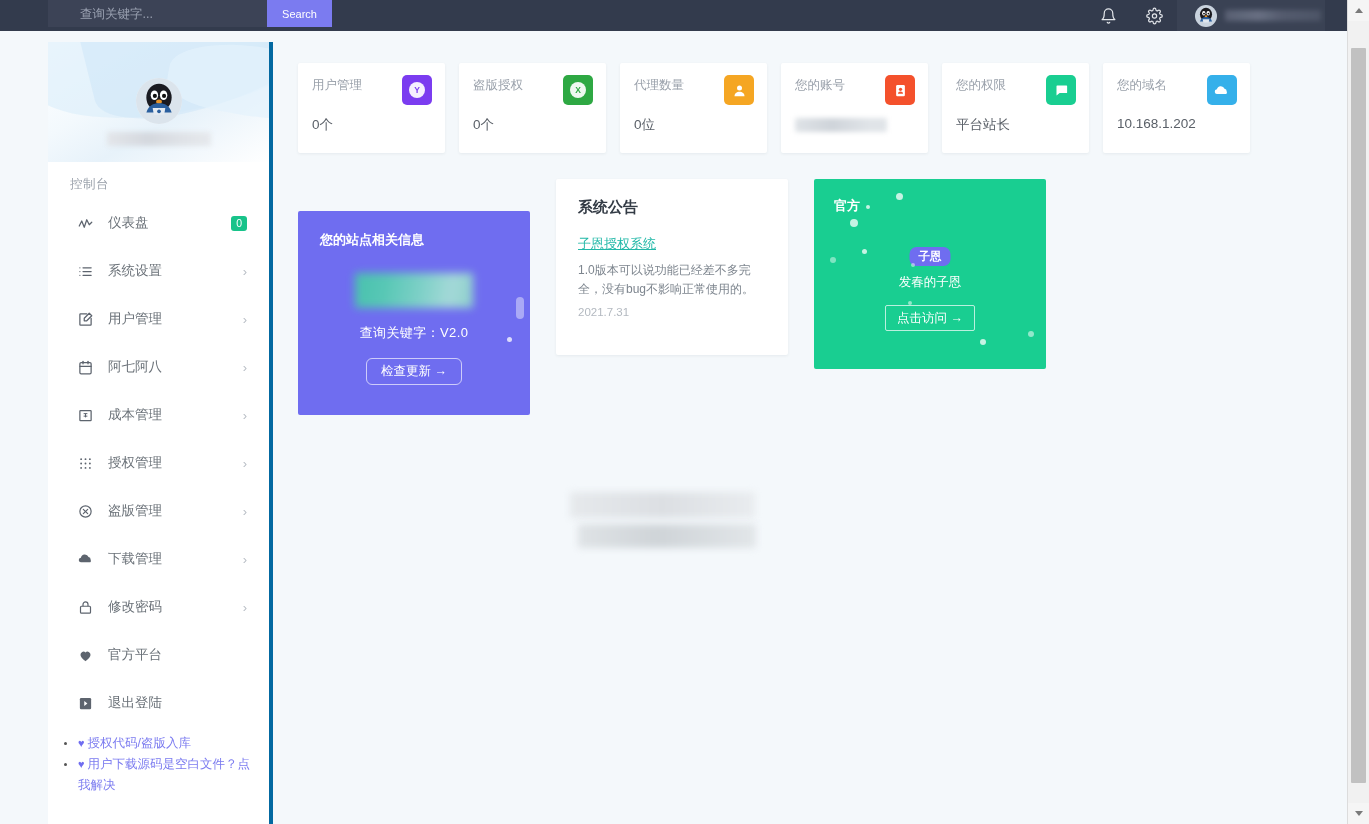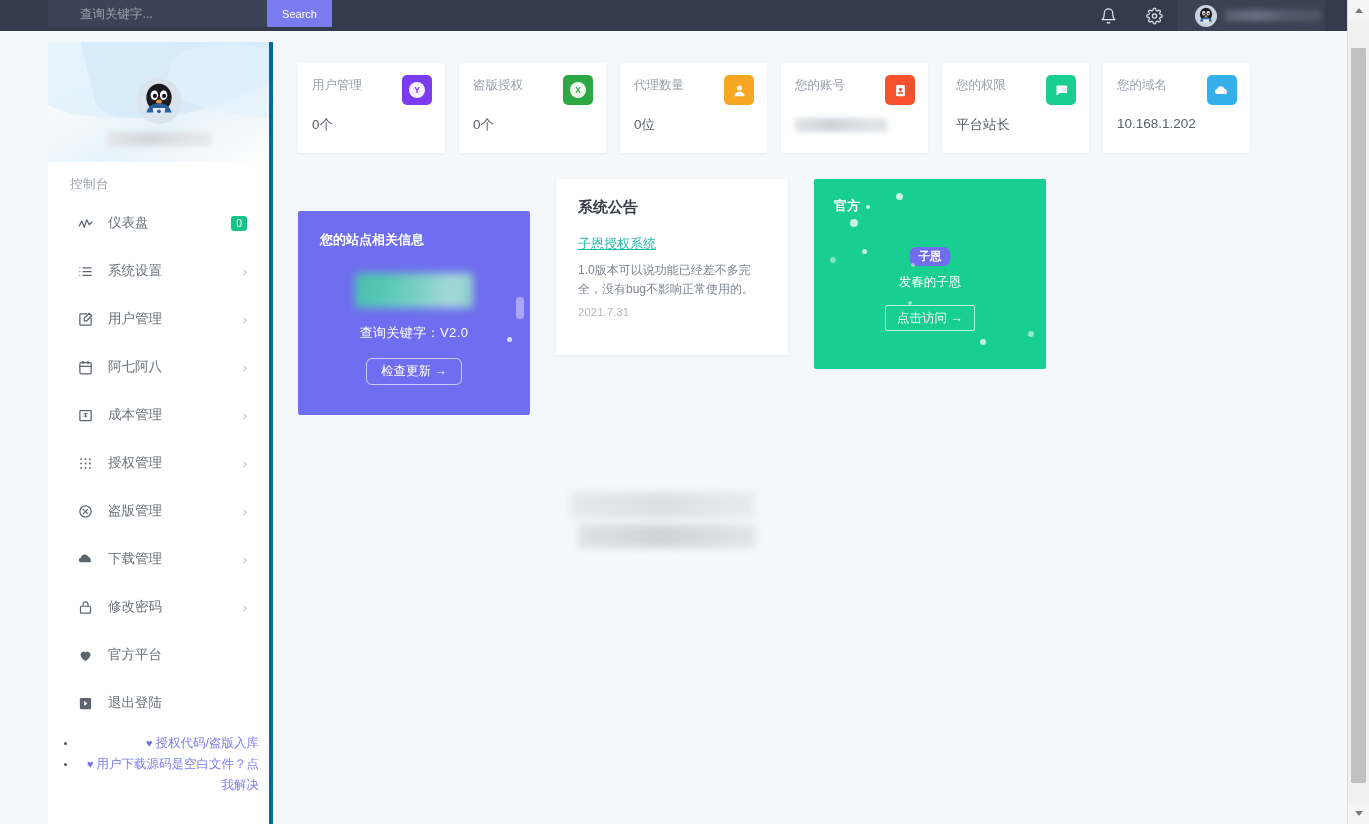--- a/index.html
+++ b/index.html
@@ -88,21 +88,21 @@
     display: flex; align-items: center; height: 48px; padding: 0 22px 0 30px;
     cursor: pointer; position: relative;
   }
   .mi-icon { width: 22px; flex: none; display: flex; align-items: center; color: #5d646e; }
   .mi-label { flex: 1; font-size: 13.5px; color: #6a7178; margin-left: 8px; }
   .mi-badge {
     background: #18c38a; color: #fff; font-size: 10.5px; border-radius: 3px;
     padding: 1px 5px; line-height: 13px; min-width: 15px; text-align: center;
   }
   .mi-arrow { color: #b9bfc6; font-size: 13px; line-height: 1; }
-  .side-links { padding: 6px 10px 0 14px; margin: 0; list-style: none; text-align: right; }
+  .side-links { padding: 6px 10px 0 14px; margin: 0; list-style: none; }
   .side-links li {
     font-size: 12.5px; color: #7b7bf0; line-height: 21px; position: relative;
     padding-left: 16px; cursor: pointer;
   }
   .side-links li::before {
     content: ""; position: absolute; left: 2px; top: 9px;
     width: 3px; height: 3px; background: #555; border-radius: 50%;
   }
   .heart { color: #6f6df0; font-size: 11px; margin-right: 3px; }
 

